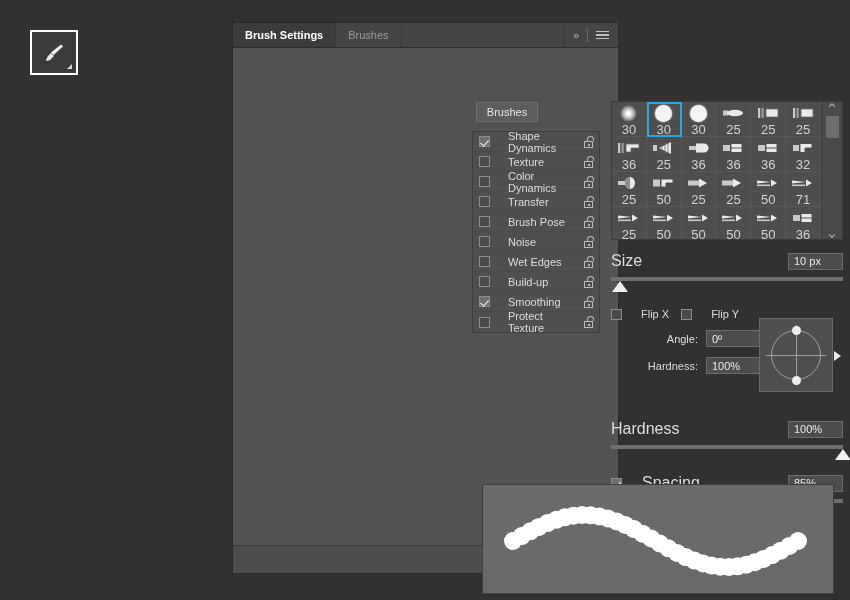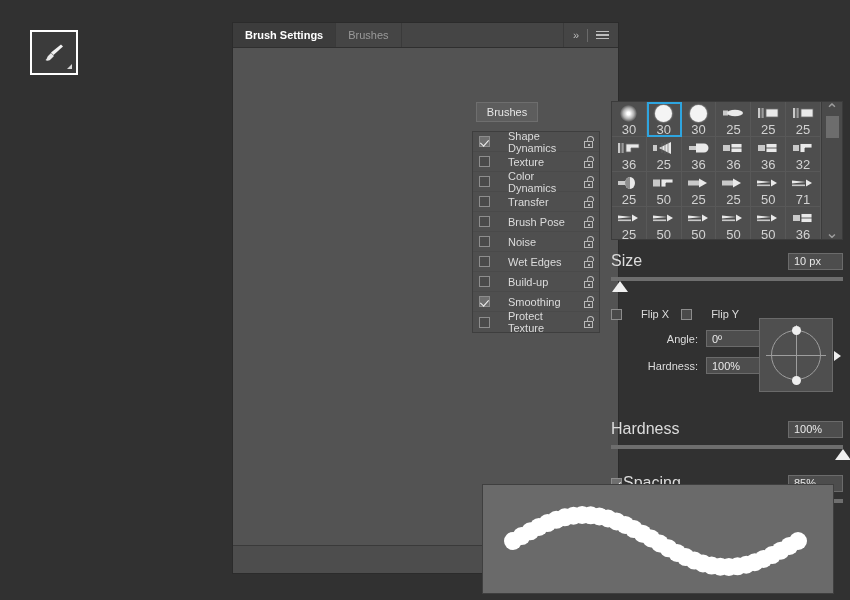--- a/index.html
+++ b/index.html
@@ -644,21 +644,21 @@
         <div class="ctrl-label-row">
           <span class="ctrl-label">Hardness</span>
           <span class="numbox">100%</span>
         </div>
         <div class="slider">
           <span class="track"></span>
           <span class="thumb" id="hardness-thumb" style="left: 100%;"></span>
         </div>
 
         <div class="ctrl-label-row">
-          <span style="display:flex;align-items:center;gap:1px;">
+          <span style="display:flex;align-items:center;gap:20px;">
             <span class="cbox on"></span>
             <span class="ctrl-label">Spacing</span>
           </span>
           <span class="numbox">85%</span>
         </div>
         <div class="slider">
           <span class="track"></span>
           <span class="thumb" id="spacing-thumb" style="left: 41%;"></span>
         </div>
       </div>

